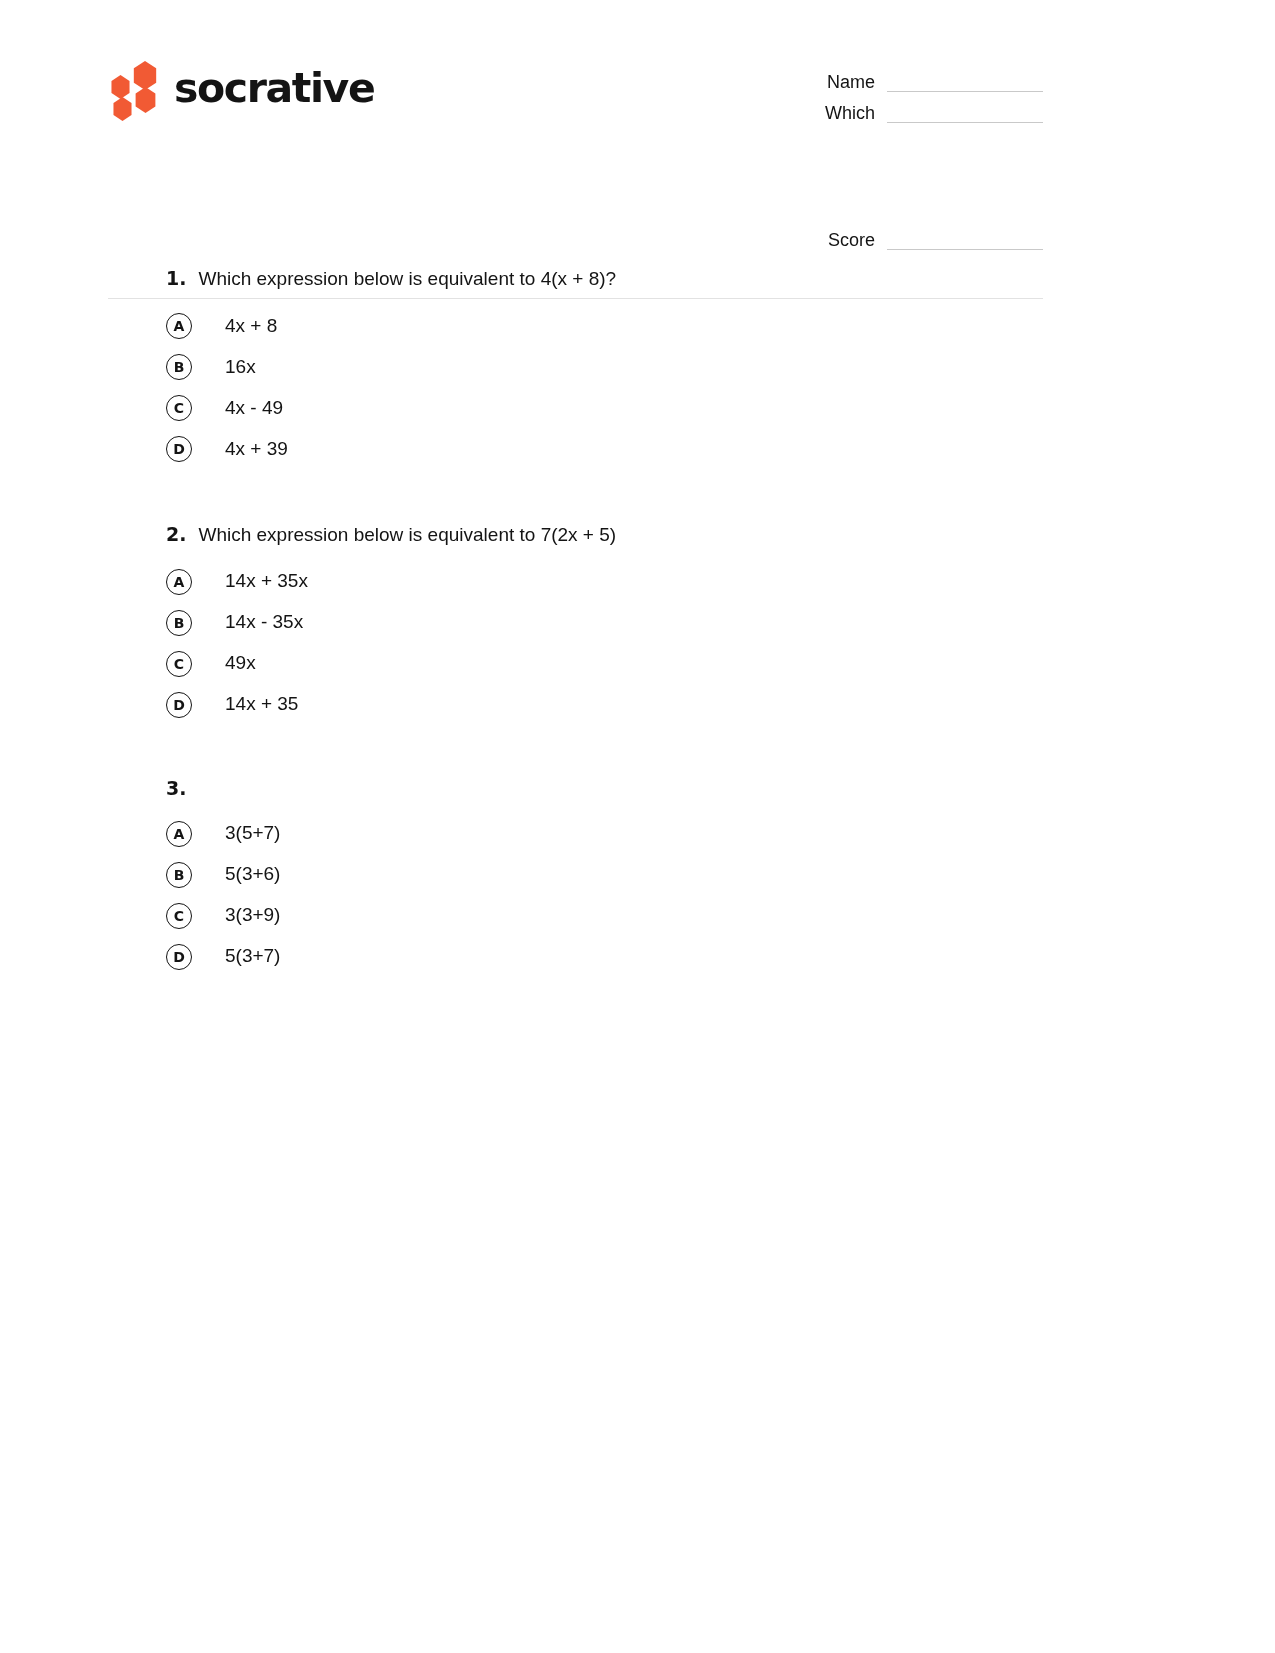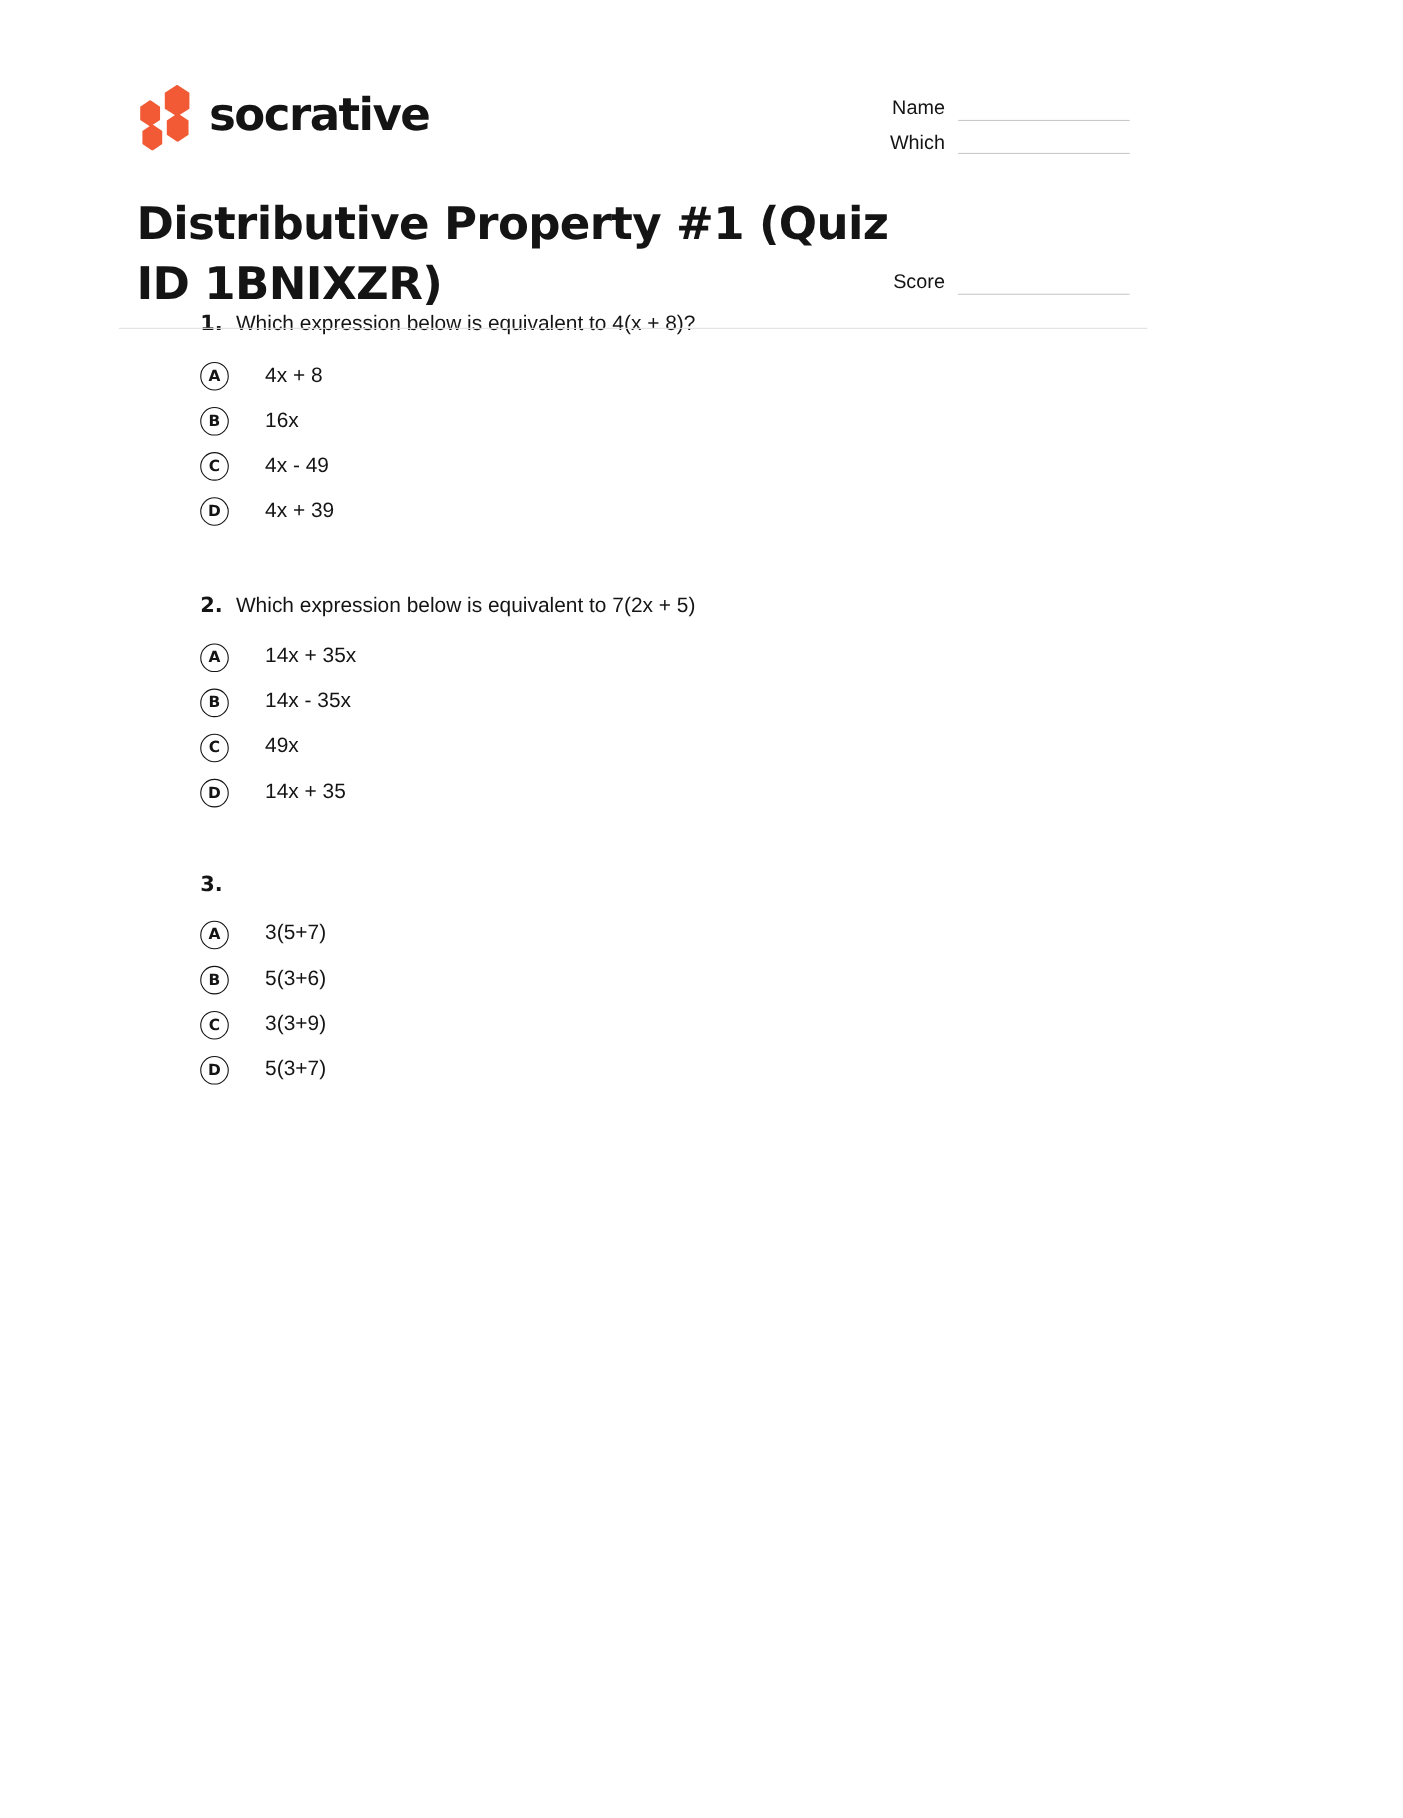--- a/index.html
+++ b/index.html
@@ -14,21 +14,21 @@
     color: #141414;
     position: relative;
     overflow: hidden;
   }
 
   .page {
     position: relative;
     width: 1151px;
     height: 1653px;
     box-sizing: border-box;
-    padding: 16px;
+    padding: 0;
   }
 
   
   .header {
     position: relative;
     padding: 58px 108px 0 108px;
     height: 240px;
     box-sizing: border-box;
   }
 
@@ -85,21 +85,21 @@
 
   
   .meta {
     position: absolute;
     top: 72px;
     right: 108px;
     width: 246px;
   }
   .meta-row {
     display: flex;
-    align-items: flex-end;
+    align-items: flex-start;
     justify-content: flex-end;
     gap: 12px;
     margin-bottom: 9px;
   }
   .meta-label {
     font-size: 18px;
     color: #141414;
     line-height: 1.2;
     white-space: nowrap;
   }
@@ -196,21 +196,20 @@
     <div class="brand">
       <div class="brand-mark">
         <span class="hex h-big hex-1"></span>
         <span class="hex h-sm hex-2"></span>
         <span class="hex h-mid hex-3"></span>
         <span class="hex h-sm hex-4"></span>
       </div>
       <div class="brand-word">socrative</div>
     </div>
 
-    <h1 class="title">Distributive Property #1 (Quiz ID 1BNIXZR)</h1>
 
     <div class="meta">
       <div class="meta-row">
         <span class="meta-label">Name</span>
         <span class="meta-rule"></span>
       </div>
       <div class="meta-row">
         <span class="meta-label">Which</span>
         <span class="meta-rule"></span>
       </div>

